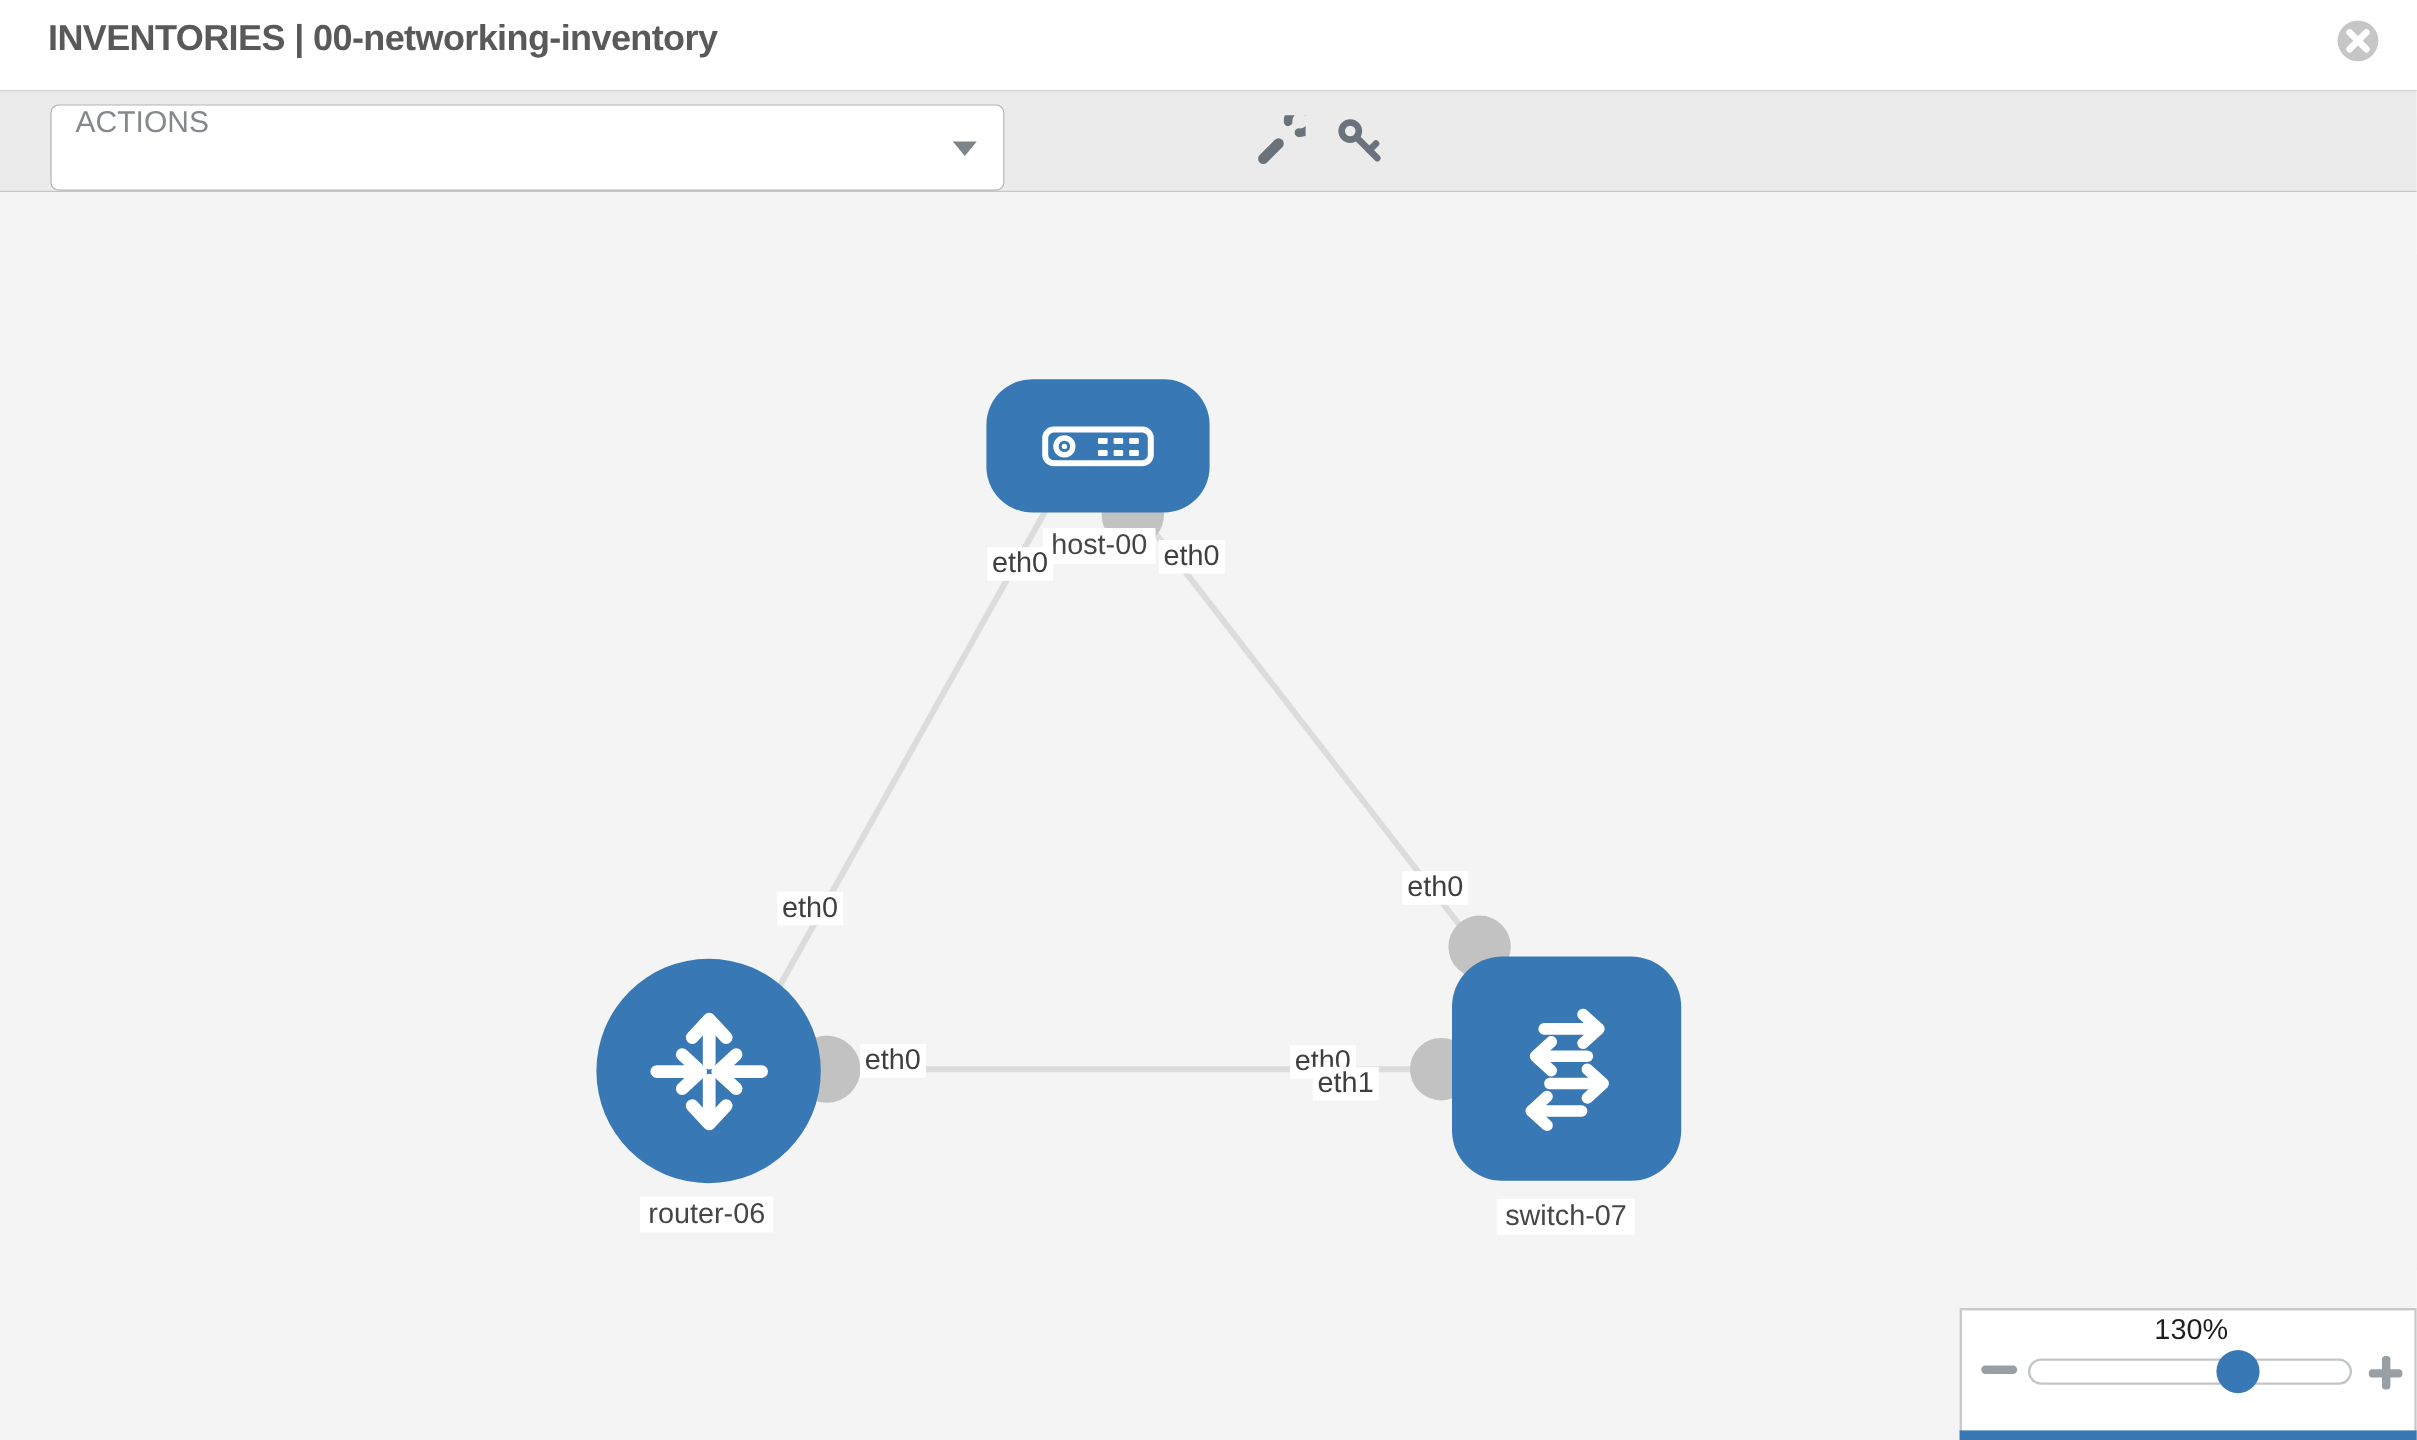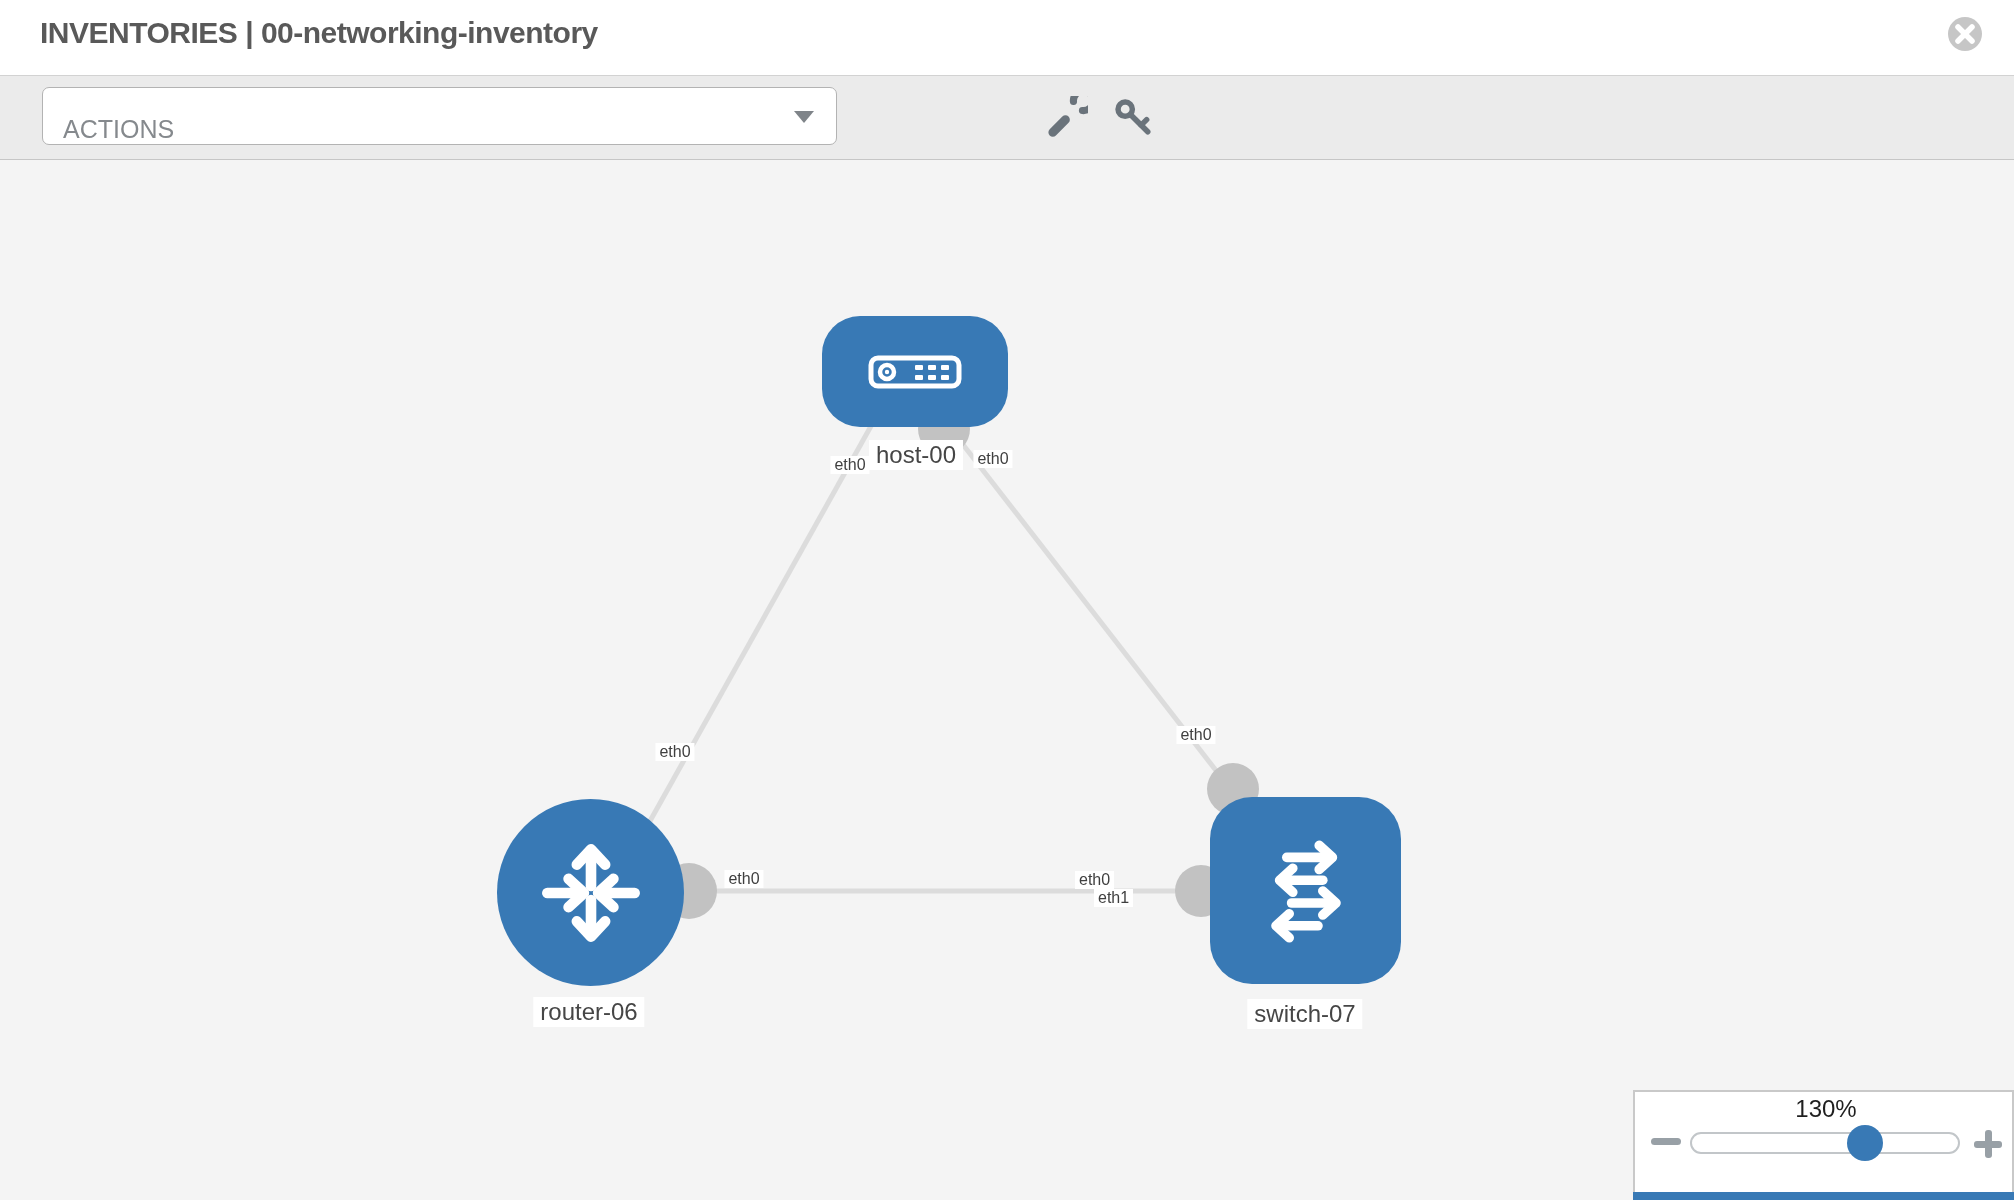--- a/index.html
+++ b/index.html
@@ -16,23 +16,23 @@
     color:#595959; white-space:nowrap; letter-spacing:-0.5px;
   }
   .close-btn { position:absolute; right:31px; top:16px; width:36px; height:36px; cursor:pointer; }
 
   
   .toolbar {
     position:absolute; top:75px; left:0; width:2014px; height:85px;
     background:#ebebeb; border-top:1px solid #d2d2d2; border-bottom:1px solid #c6c6c6; z-index:20;
   }
   .select-box {
-    position:absolute; top:11px; height:58px; background:#fff;
+    position:absolute; top:11px; height:72px; background:#fff;
     border:1px solid #b3b3b3; border-radius:7px;
-    display:flex; align-items:flex-end; padding:0 20px; font-size:25px; cursor:pointer;
+    display:flex; align-items:flex-start; padding:0 20px; font-size:25px; cursor:pointer;
   }
   .actions-box { left:42px;  width:795px; color:#85898d; }
   .search-box  { left:1182px; width:798px; color:#9aa0a5; }
   .caret {
     position:absolute; right:22px; top:50%; margin-top:-5px;
     width:0; height:0; border-left:10px solid transparent; border-right:10px solid transparent;
     border-top:12px solid #7f8489;
   }
   .tool-btn { position:absolute; top:20px; width:44px; height:44px; cursor:pointer; }
   .wrench-btn { left:1044px; }
@@ -50,21 +50,21 @@
   .node-label {
     position:absolute; z-index:5; background:#fff; color:#464646;
     font-size:24px; padding:1px 7px; white-space:nowrap; transform:translateX(-50%);
   }
   .lbl-host   { left:916px;  top:440px; }
   .lbl-router { left:589px;  top:997px; }
   .lbl-switch { left:1305px; top:999px; }
 
   .if-label {
     position:absolute; z-index:5; background:#fff; color:#3f3f3f;
-    font-size:16px; padding:0 4px; white-space:nowrap;
+    font-size:24px; padding:0 4px; white-space:nowrap;
   }
   .if-center { transform:translateX(-50%); }
   .if-hr-host    { left:850px;  top:456px; }
   .if-hr-router  { left:675px;  top:743px; }
   .if-hs-host    { left:993px;  top:450px; }
   .if-hs-switch  { left:1196px; top:726px; }
   .if-rs-router  { left:744px;  top:870px; }
   .if-rs-back    { left:1075px; top:871px; z-index:5; }
   .if-rs-front   { left:1094px; top:857px; z-index:6;margin-top:32px; }
 

